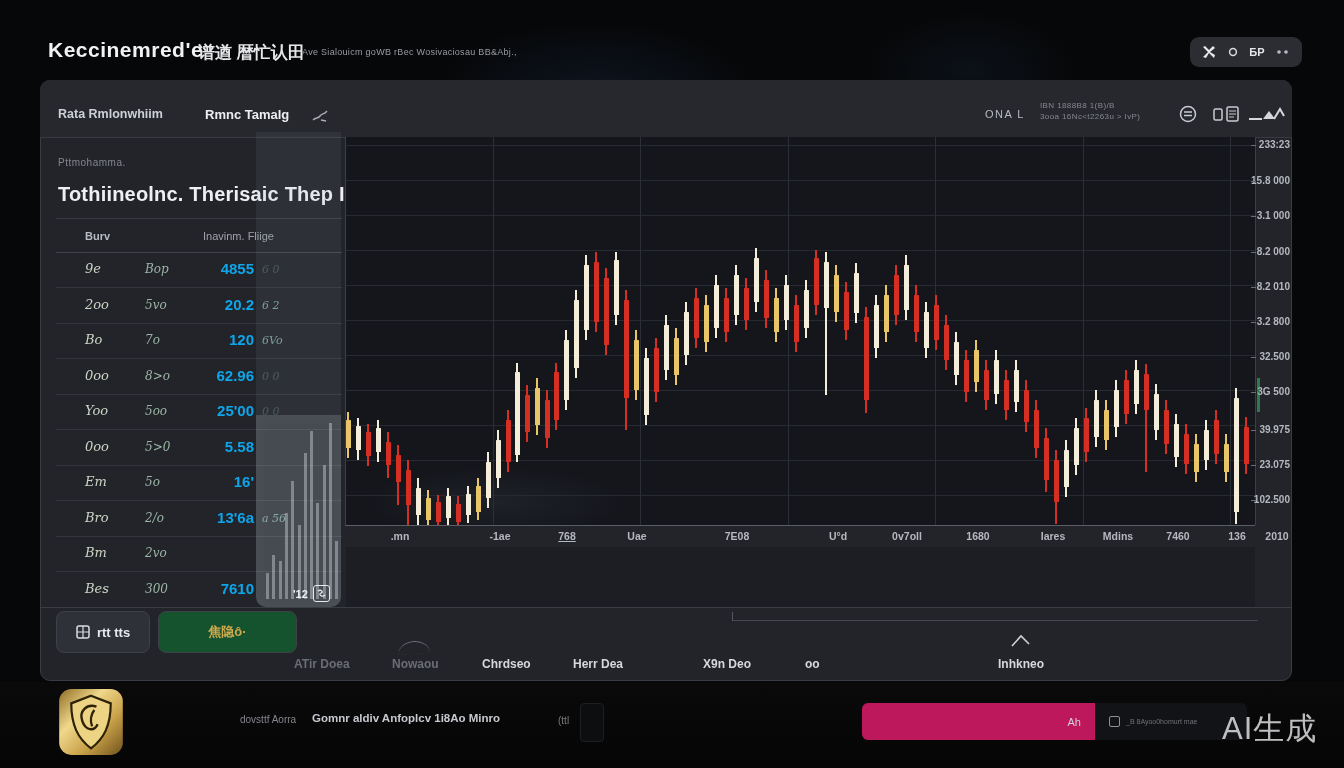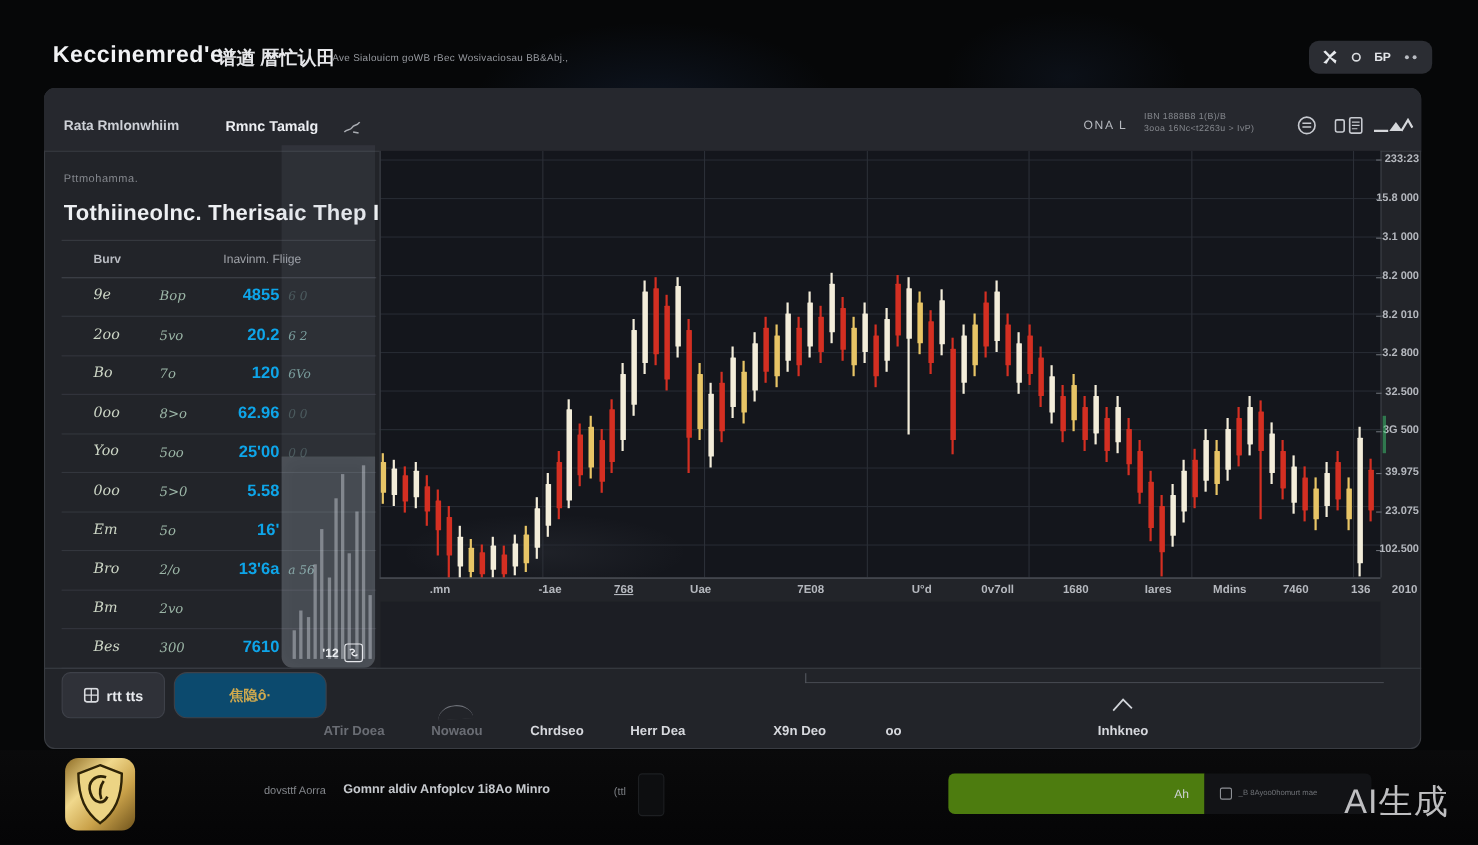--- a/index.html
+++ b/index.html
@@ -42,21 +42,21 @@
   .row{position:absolute;left:56px;width:286px;height:36px;}
   .row .line{position:absolute;left:0;right:0;bottom:0;height:1px;background:#33363d;}
   .row .c1{position:absolute;left:29px;top:9px;font-size:13px;color:#ccd5c5;}
   .row .c2{position:absolute;left:89px;top:10px;font-size:12px;color:#9bb5a6;}
   .row .val{position:absolute;left:120px;width:78px;top:8px;font-size:15px;font-weight:bold;color:#0ea5e9;text-align:right;}
   .row .extra{position:absolute;left:206px;top:11px;font-size:11px;color:#79a09d;}
   .row .extra.dim{opacity:.38;}
   .btn{position:absolute;top:611px;height:42px;border-radius:8px;background:#2f3138;border:1px solid #3e4149;
     box-sizing:border-box;display:flex;align-items:center;justify-content:center;gap:7px;cursor:pointer;}
   .btn .lbl{font-size:13px;font-weight:bold;color:#e8eaee;}
-  .btn.gold{background:#0c4a6e;border-radius:12px;}
+  .btn.gold{background:#14532d;}
   .btn.gold .lbl{color:#cfa94e;font-size:13px;}
   
   .plot{left:345px;top:137px;width:910px;height:388px;background:#14161c;overflow:hidden;}
   .grid-h{position:absolute;left:0;width:910px;height:1px;background:#262a32;}
   .grid-v{position:absolute;top:0;width:1px;height:388px;background:#2b2f37;}
   .green-line{position:absolute;left:0;top:253px;width:910px;height:1px;background:rgba(80,200,140,.30);}
   .haze{position:absolute;left:20px;top:330px;width:260px;height:70px;border-radius:50%;
     background:radial-gradient(closest-side,rgba(170,180,195,.07),rgba(0,0,0,0));}
   .wick{position:absolute;width:1.5px;}
   .bodyc{position:absolute;width:5px;border-radius:.5px;}
@@ -79,21 +79,21 @@
   .bb-item{position:absolute;top:657px;font-size:12px;font-weight:bold;color:#d6d8dd;white-space:nowrap;}
   .bb-item.dim{color:#6a6d74;font-weight:600;}
   
   .footer{left:0;top:682px;width:1344px;height:86px;background:linear-gradient(#0a0a0b,#050506);}
   .logo{left:58px;top:688px;width:66px;height:68px;}
   .f-small{left:240px;top:714px;font-size:10px;color:#84878c;}
   .f-main{left:312px;top:712px;font-size:11.5px;font-weight:600;color:#c6c9ce;}
   .f-mid{left:558px;top:715px;font-size:10px;color:#7a7d82;}
   .f-pill{left:580px;top:703px;width:22px;height:37px;background:#0d0e10;border-radius:4px;border:1px solid #1d1f22;}
   .f-input{left:862px;top:703px;width:385px;height:37px;border-radius:6px;overflow:hidden;display:flex;}
-  .f-input .left{width:233px;background:#4d7c0f;display:flex;align-items:center;justify-content:flex-end;
+  .f-input .left{width:233px;background:#be185d;display:flex;align-items:center;justify-content:flex-end;
     padding-right:14px;box-sizing:border-box;font-size:11px;color:#cfd2d6;}
   .f-input .right{flex:1;background:#121316;display:flex;align-items:center;gap:6px;padding-left:14px;
     font-size:7px;color:#6f7277;}
   .f-input .sq{width:9px;height:9px;border:1.5px solid #8d9095;border-radius:2px;flex:none;}
   .watermark{left:1222px;top:708px;font-size:31px;font-weight:500;color:rgba(222,222,224,.85);letter-spacing:1px;}
 </style>
 </head>
 <body>
 
 <div class="abs glow1"></div>

